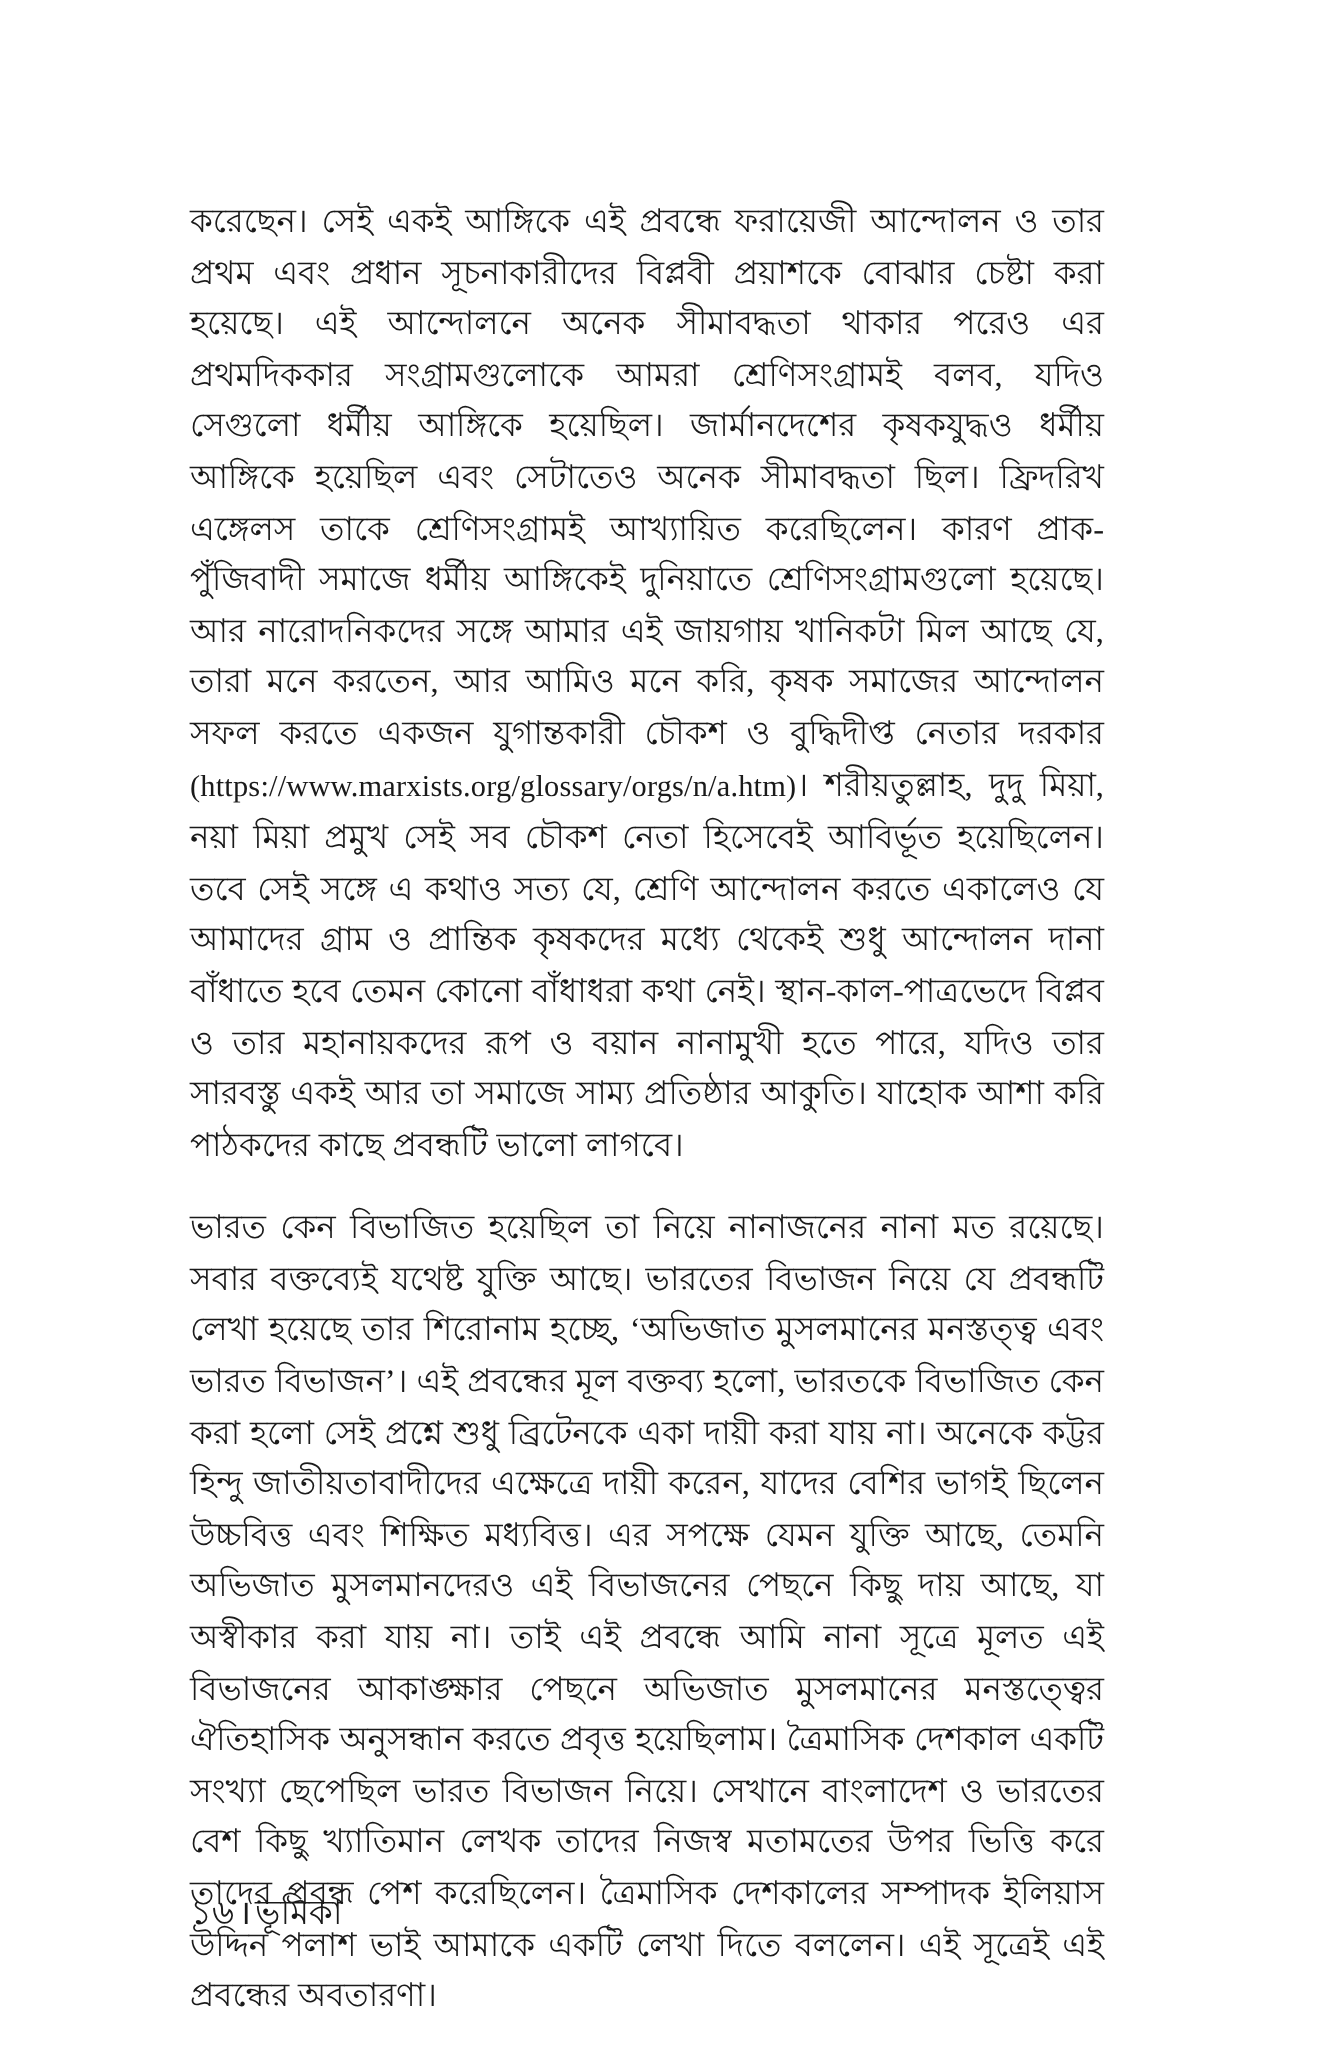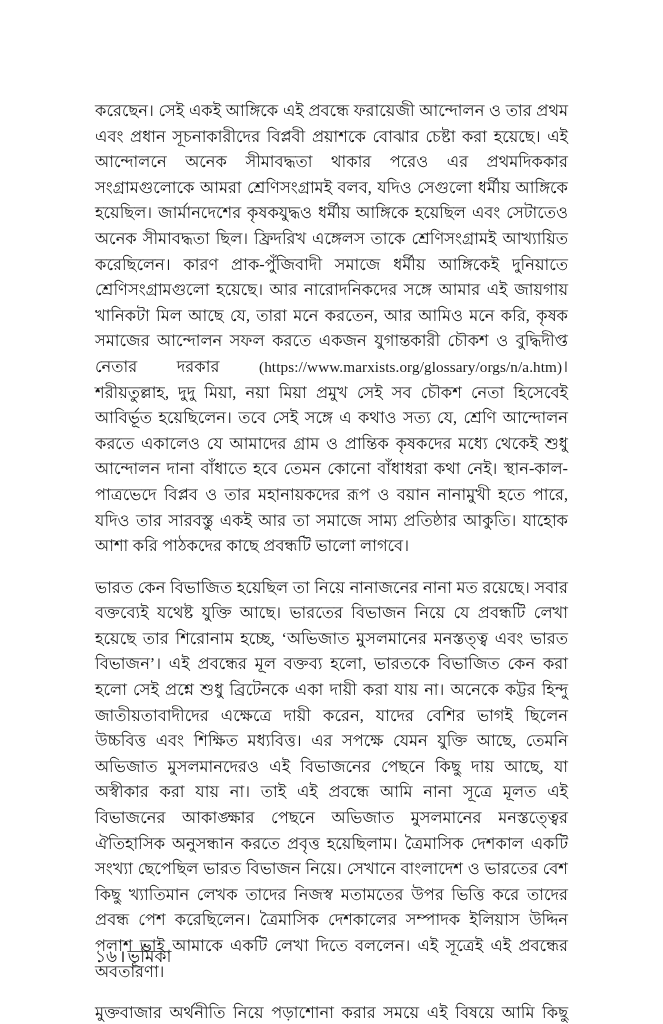--- a/index.html
+++ b/index.html
@@ -24,21 +24,21 @@
   }
 
   .text-block {
     position: absolute;
     left: 95px;
     top: 98px;
     width: 473px;
   }
 
   .para {
-    margin: 0 0 16px 0;
+    margin: 0 16px 16px 0;
     text-align: justify;
     text-justify: inter-word;
     font-size: 16.3px;
     line-height: 25.6px;
     color: #1a1a1a;
     word-spacing: 0.02em;
     hyphens: none;
   }
 
   .para:last-child {

